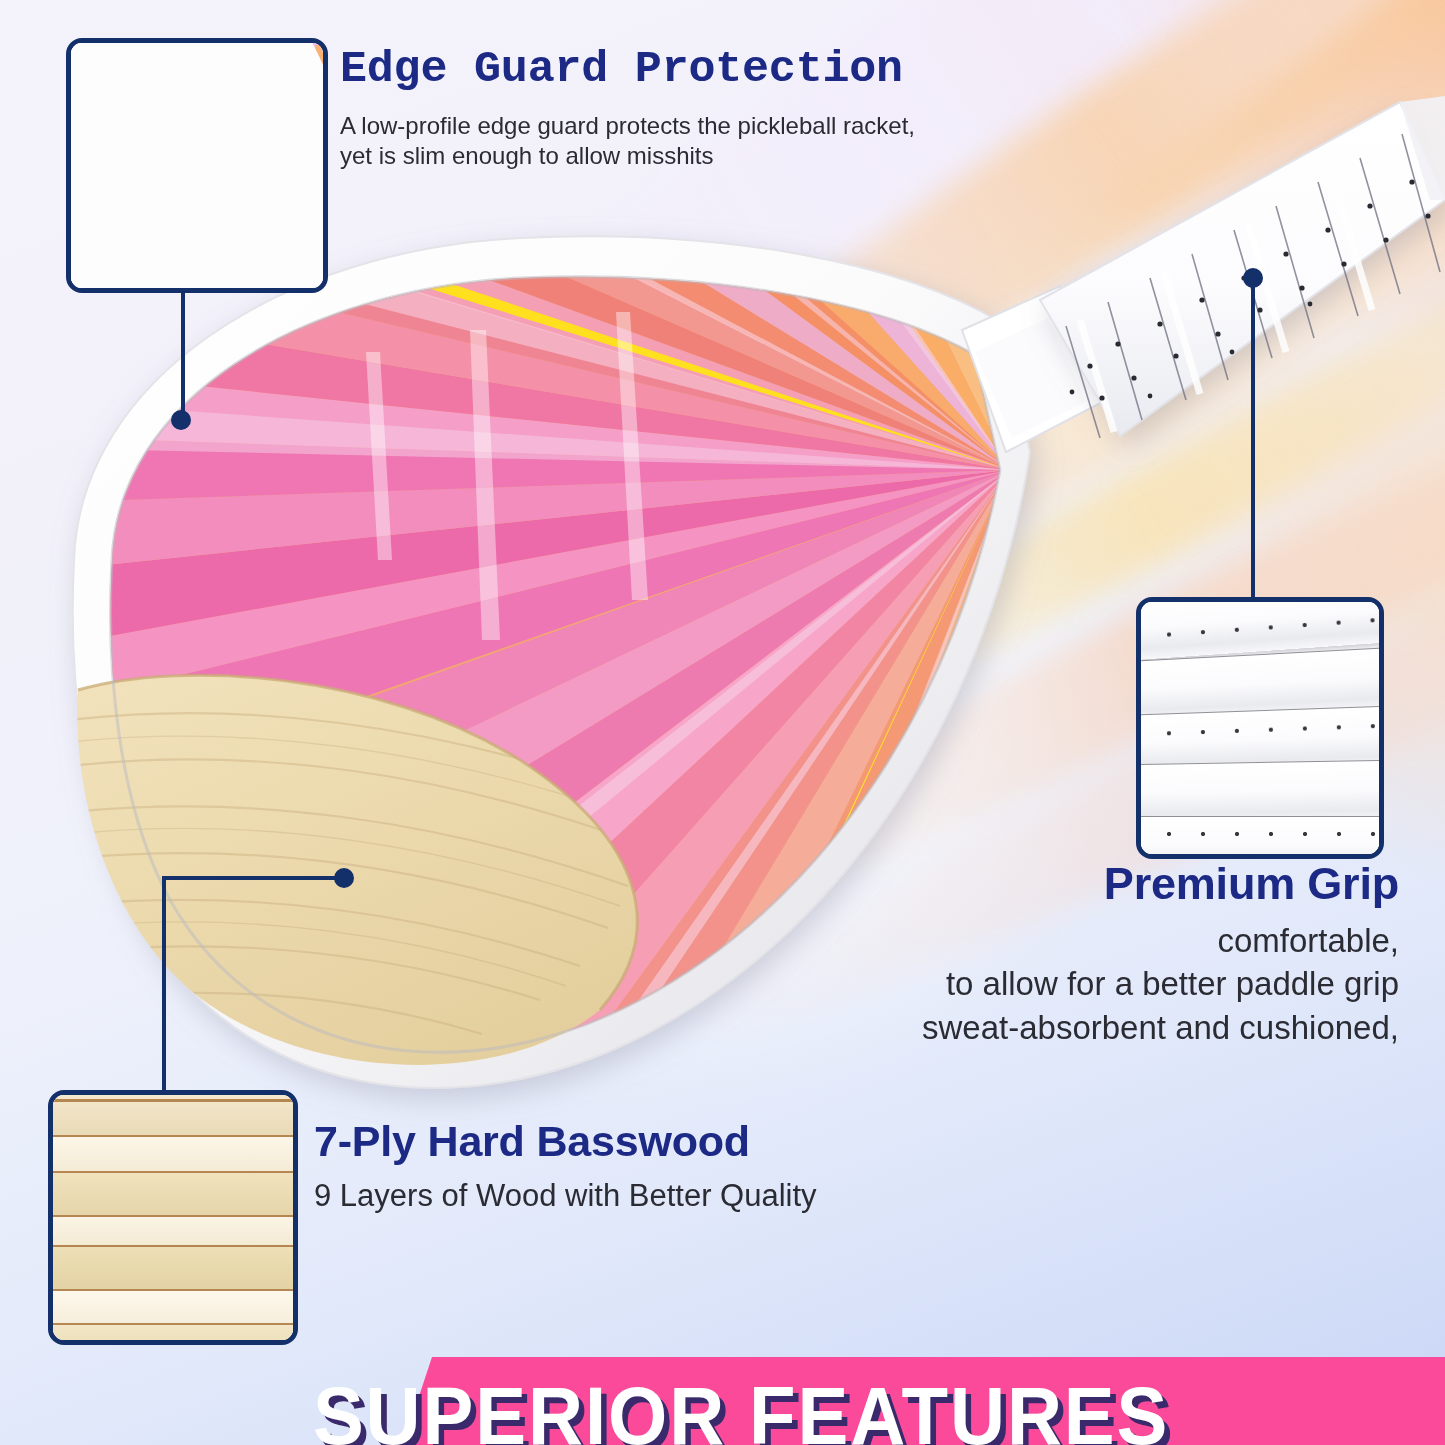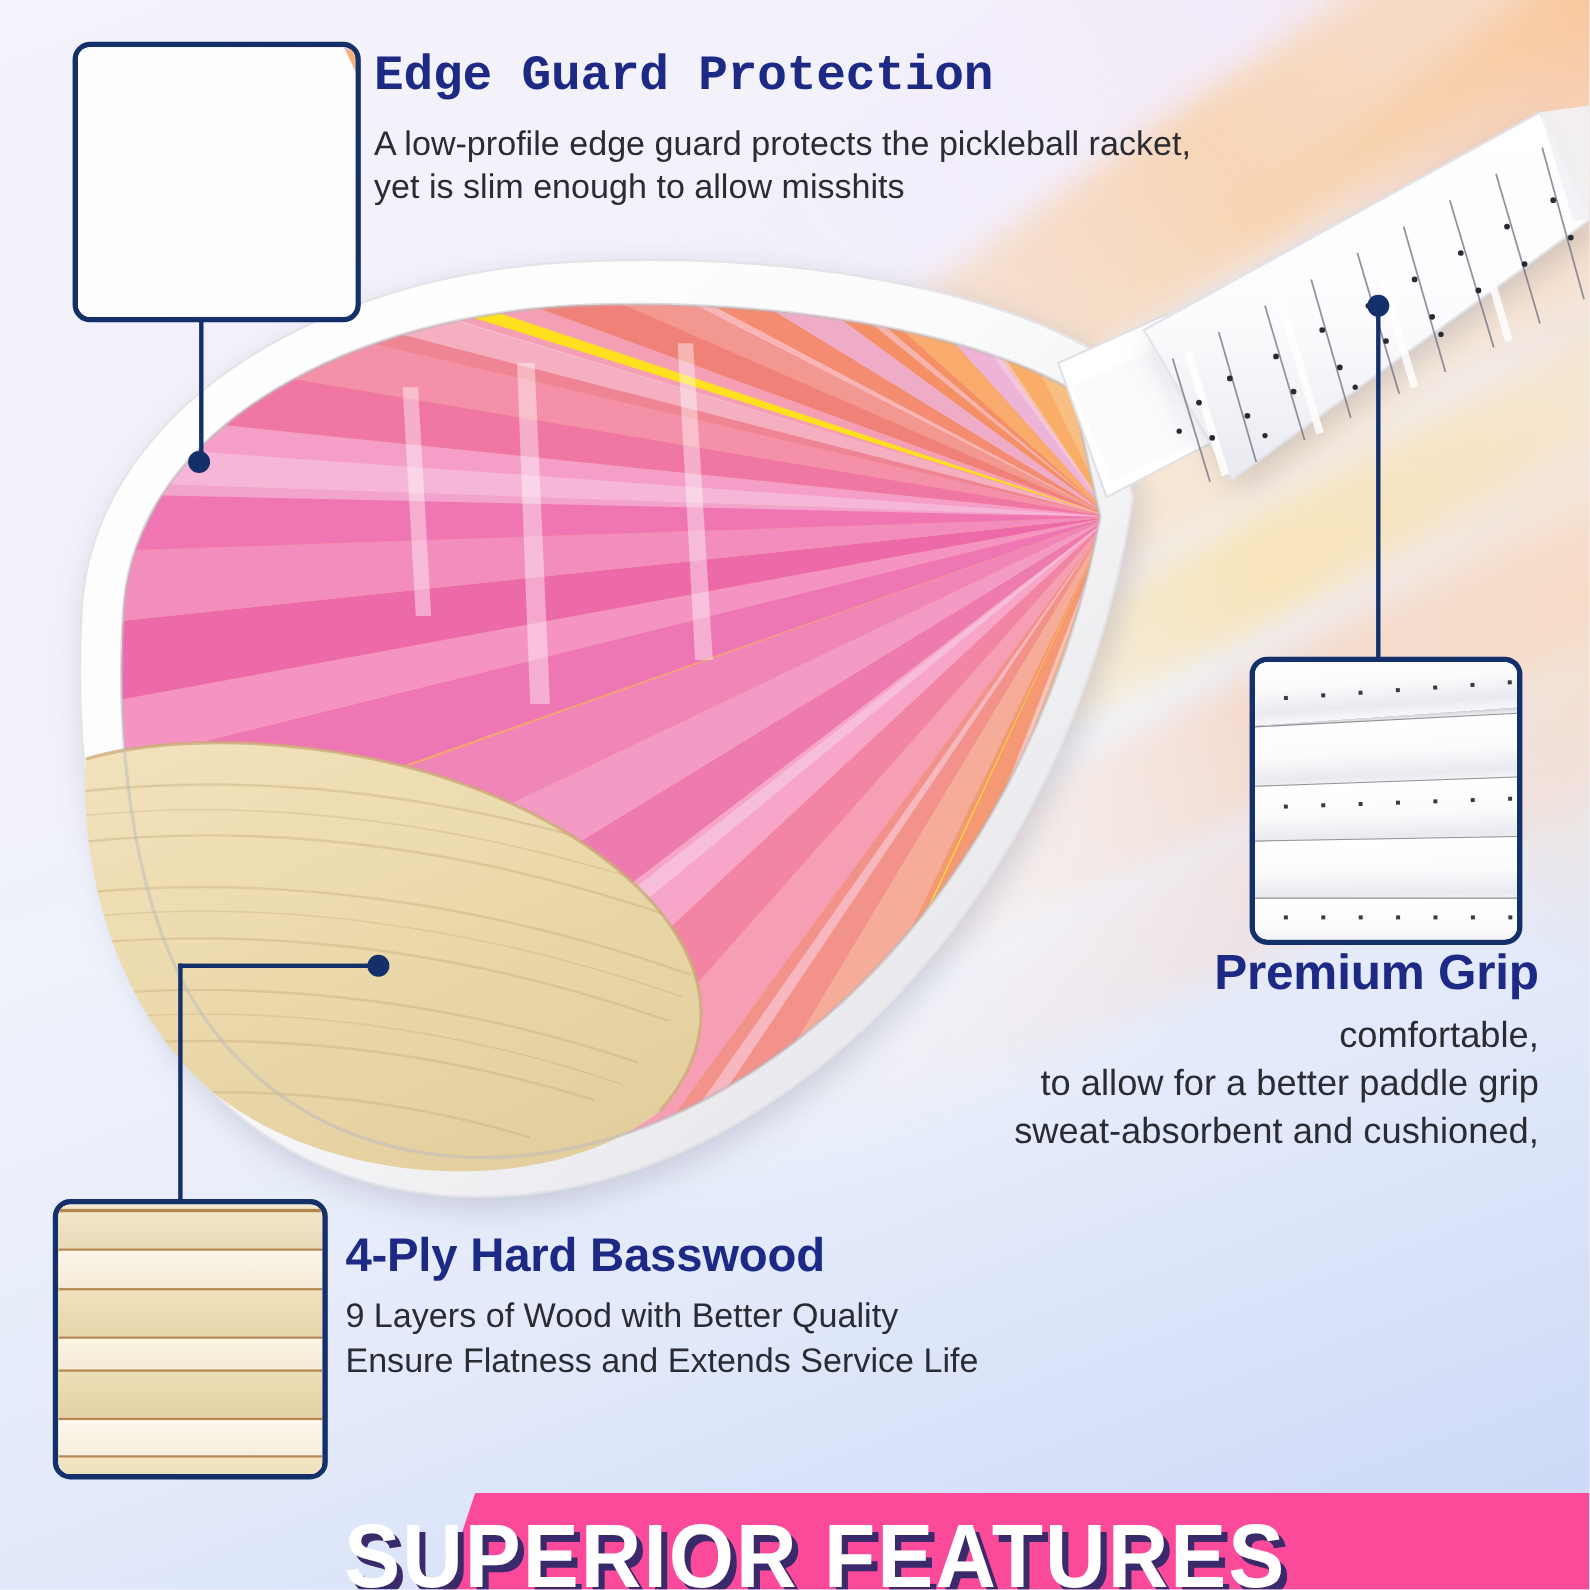--- a/index.html
+++ b/index.html
@@ -77,21 +77,21 @@
   .lead-v{width:3.5px;}
   .lead-h{height:3.5px;}
   .dot{position:absolute;width:20px;height:20px;border-radius:50%;background:#13306b;}
 
   
   .title{color:#1c2a85;font-weight:bold;letter-spacing:-.2px;}
   .body{color:#2b2b33;}
 
   #edge-text{position:absolute;left:340px;top:46px;width:930px;}
   #edge-text .title{font-size:45px;line-height:1.08;font-family:Liberation Mono, monospace;}
-  #edge-text .body{font-size:31px;line-height:1.28;margin-top:16px;}
+  #edge-text .body{font-size:24px;line-height:1.28;margin-top:16px;}
 
   #grip-text{position:absolute;right:46px;top:860px;width:900px;text-align:right;}
   #grip-text .title{font-size:45px;line-height:1.08;}
   #grip-text .body{font-size:33px;line-height:1.33;margin-top:10px;}
 
   #wood-text{position:absolute;left:314px;top:1118px;width:950px;}
   #wood-text .title{font-size:43px;line-height:1.08;}
   #wood-text .body{font-size:31px;line-height:1.3;margin-top:12px;}
 
   
@@ -399,24 +399,23 @@
   <div id="grip-text">
     <div class="title">Premium Grip</div>
     <div class="body">
       <div>comfortable,</div>
       <div>to allow for a better paddle grip</div>
       <div>sweat-absorbent and cushioned,</div>
     </div>
   </div>
 
   <div id="wood-text">
-    <div class="title">4-Ply Hard Basswood</div>
+    <div class="title">7-Ply Hard Basswood</div>
     <div class="body">
       <div>9 Layers of Wood with Better Quality</div>
-      <div>Ensure Flatness and Extends Service Life</div>
     </div>
   </div>
 
   <div id="banner">
     <div class="shape"></div>
     <div class="label">SUPERIOR FEATURES</div>
   </div>
 
 </div>
 

